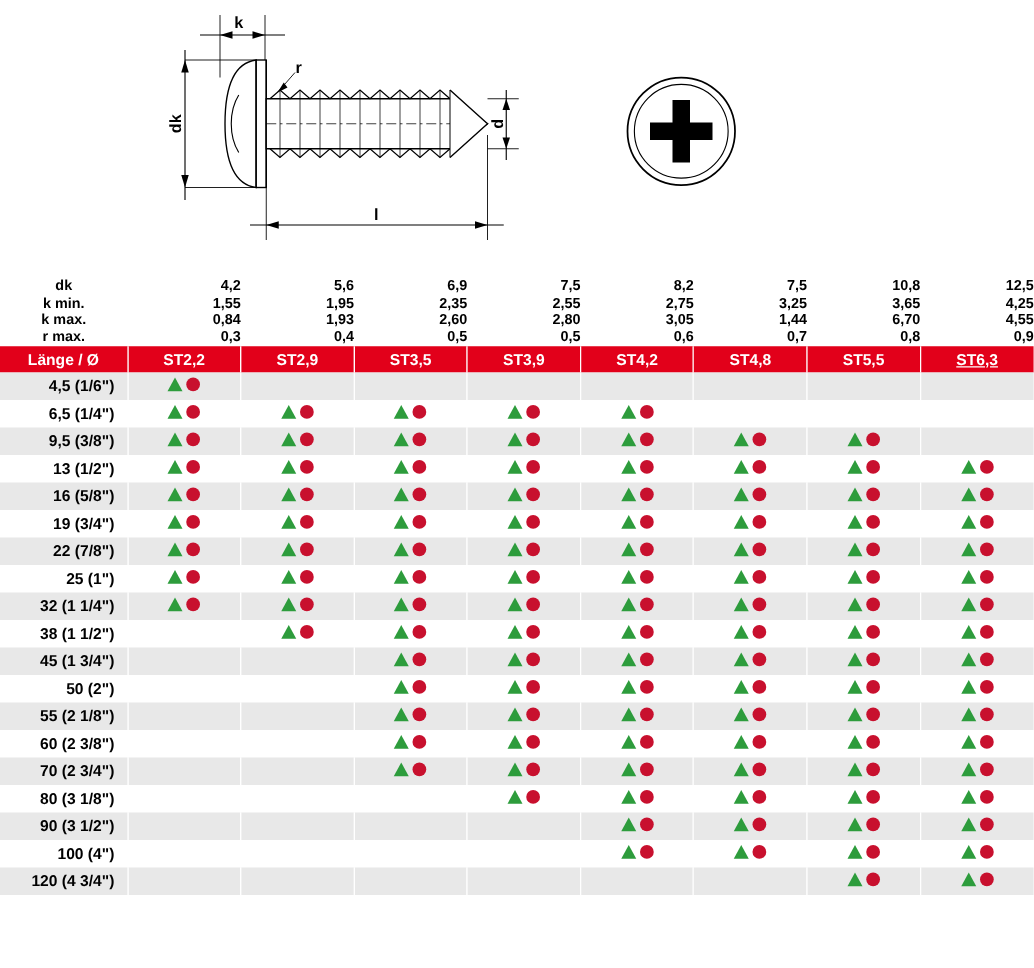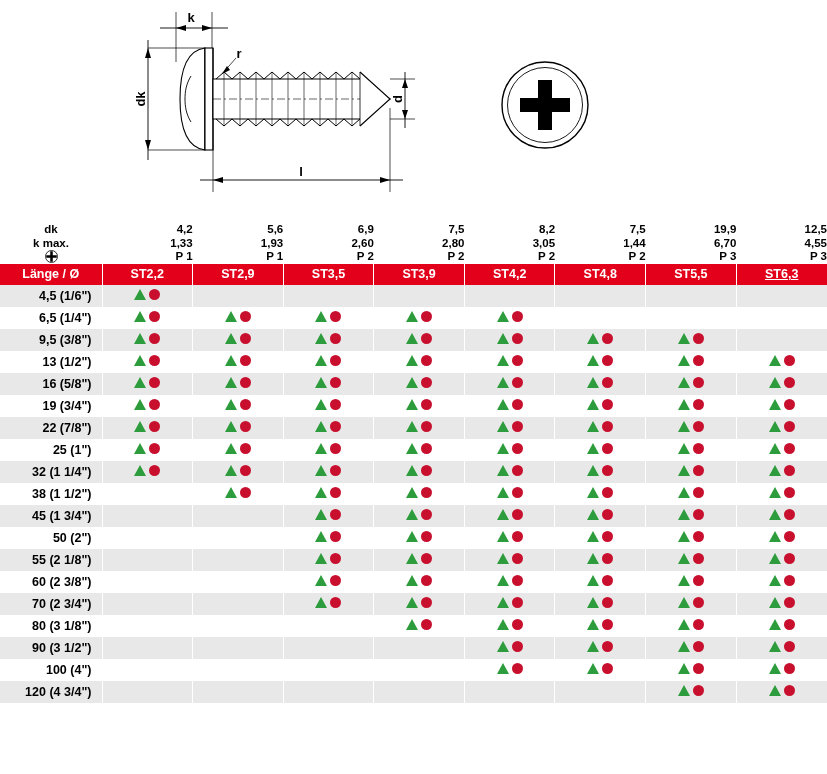--- a/index.html
+++ b/index.html
@@ -199,49 +199,55 @@
   </colgroup>
   <tbody>
     <tr class="first-row">
       <td class="lbl">dk</td>
       <td>4,2</td>
       <td>5,6</td>
       <td>6,9</td>
       <td>7,5</td>
       <td>8,2</td>
       <td>7,5</td>
-      <td>19,9</td>
+      <td>10,8</td>
       <td>12,5</td>
     </tr>
     <tr>
+      <td class="lbl">k min.</td>
+      <td>1,55</td>
+      <td>1,95</td>
+      <td>2,35</td>
+      <td>2,55</td>
+      <td>2,75</td>
+      <td>3,25</td>
+      <td>3,65</td>
+      <td>4,25</td>
+    </tr>
+    <tr>
       <td class="lbl">k max.</td>
-      <td>1,33</td>
+      <td>0,84</td>
       <td>1,93</td>
       <td>2,60</td>
       <td>2,80</td>
       <td>3,05</td>
       <td>1,44</td>
       <td>6,70</td>
       <td>4,55</td>
     </tr>
     <tr>
-      <td class="lbl">
-        <svg width="13" height="13" viewBox="0 0 26 26" style="vertical-align:middle">
-          <circle cx="13" cy="13" r="12" fill="none" stroke="#000" stroke-width="1.6"></circle>
-          <path d="M 10.5,2.5 L 15.5,2.5 L 15.5,10.5 L 23.5,10.5 L 23.5,15.5 L 15.5,15.5 L 15.5,23.5 L 10.5,23.5 L 10.5,15.5 L 2.5,15.5 L 2.5,10.5 L 10.5,10.5 Z" fill="#000"></path>
-        </svg>
-      </td>
-      <td>P 1</td>
-      <td>P 1</td>
-      <td>P 2</td>
-      <td>P 2</td>
-      <td>P 2</td>
-      <td>P 2</td>
-      <td>P 3</td>
-      <td>P 3</td>
+      <td class="lbl">r max.</td>
+      <td>0,3</td>
+      <td>0,4</td>
+      <td>0,5</td>
+      <td>0,5</td>
+      <td>0,6</td>
+      <td>0,7</td>
+      <td>0,8</td>
+      <td>0,9</td>
     </tr>
   </tbody>
 </table>
 
 <table id="size-table">
   <colgroup>
     <col class="colw1">
       <col class="colw">
       <col class="colw">
       <col class="colw">

